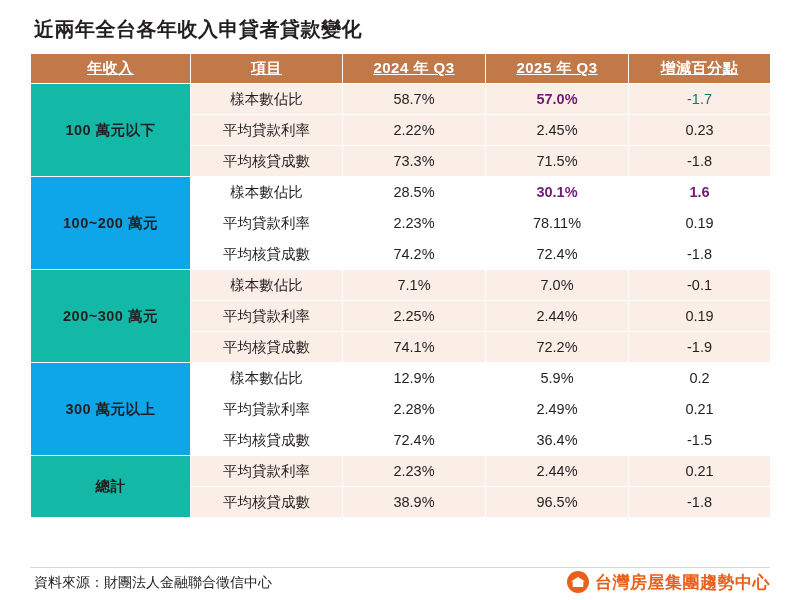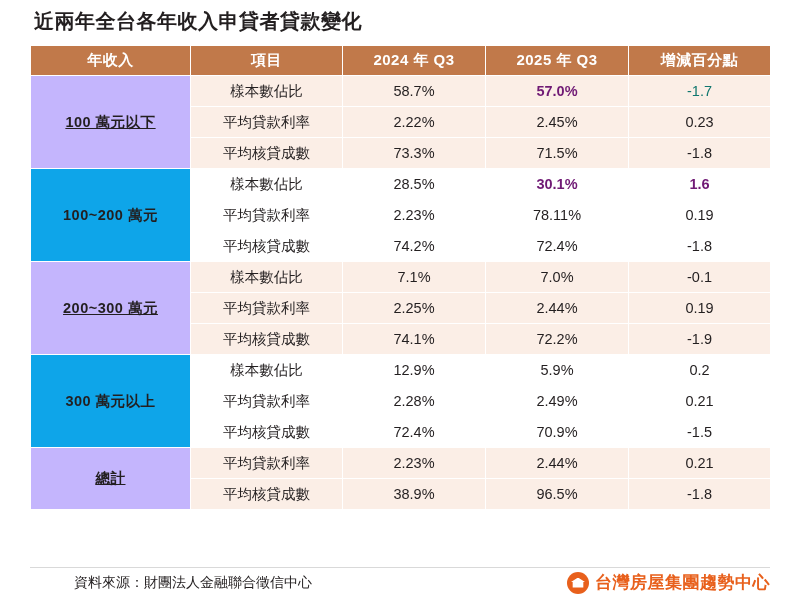--- a/index.html
+++ b/index.html
@@ -8,21 +8,21 @@
     width: 800px;
     height: 600px;
     background: #ffffff;
     font-family: "Liberation Sans", sans-serif;
     overflow: hidden;
   }
   .page {
     position: relative;
     width: 800px;
     height: 600px;
-    padding: 6px 30px 0 30px;
+    padding: 14px 30px 0 30px;
   }
   .title {
     font-size: 20px;
     font-weight: bold;
     color: #231f20;
     letter-spacing: 0.5px;
     margin: 2px 0 10px 4px;
   }
   table.data {
     width: 740px;
@@ -37,56 +37,56 @@
 
   table.data th {
     background: #c1794a;
     color: #ffffff;
     font-size: 15px;
     font-weight: bold;
     height: 30px;
     text-align: center;
     border: 1px solid #ffffff;
     letter-spacing: 0.5px;
+    text-decoration: underline;
   }
   table.data td {
     height: 31px;
     font-size: 14.5px;
     text-align: center;
     border: 1px solid #ffffff;
     color: #231f20;
   }
   td.group {
     background: #f4dfd2;
     font-size: 15.5px;
     font-weight: bold;
     letter-spacing: 0.5px;
   }
   tr.shade td { background: #fbeee6; }
   tr.plain td { background: #ffffff; }
-  tr.shade td.group { background: #c4b5fd; text-decoration: underline; }
+  tr.shade td.group { background: #14b8a6; }
   tr.plain td.group { background: #0ea5e9; }
   td.item { text-align: center; }
   td.val { }
   .hl-red { color: #701a75; font-weight: bold; }
   .hl-green { color: #0f766e; }
   .footer {
     position: absolute;
     left: 34px;
     bottom: 8px;
     font-size: 14px;
     color: #231f20;
-    margin-left: 40px;
   }
   .brand {
     position: absolute;
     right: 30px;
     bottom: 6px;
     display: flex;
-    align-items: center;
+    align-items: flex-start;
     gap: 6px;
   }
   .brand-mark {
     width: 22px; height: 22px;
     border-radius: 50%;
     background: #e8601c;
     position: relative;
   }
   .brand-mark::before {
     content: "";
@@ -201,21 +201,21 @@
         </tr>
         <tr class="plain">
           <td class="item">平均貸款利率</td>
           <td class="val">2.28%</td>
           <td class="val">2.49%</td>
           <td class="val">0.21</td>
         </tr>
         <tr class="plain">
           <td class="item">平均核貸成數</td>
           <td class="val">72.4%</td>
-          <td class="val">70.9%</td>
+          <td class="val">36.4%</td>
           <td class="val">-1.5</td>
         </tr>
         <tr class="shade">
           <td class="group" rowspan="2">總計</td>
           <td class="item">平均貸款利率</td>
           <td class="val">2.23%</td>
           <td class="val">2.44%</td>
           <td class="val">0.21</td>
         </tr>
         <tr class="shade">

